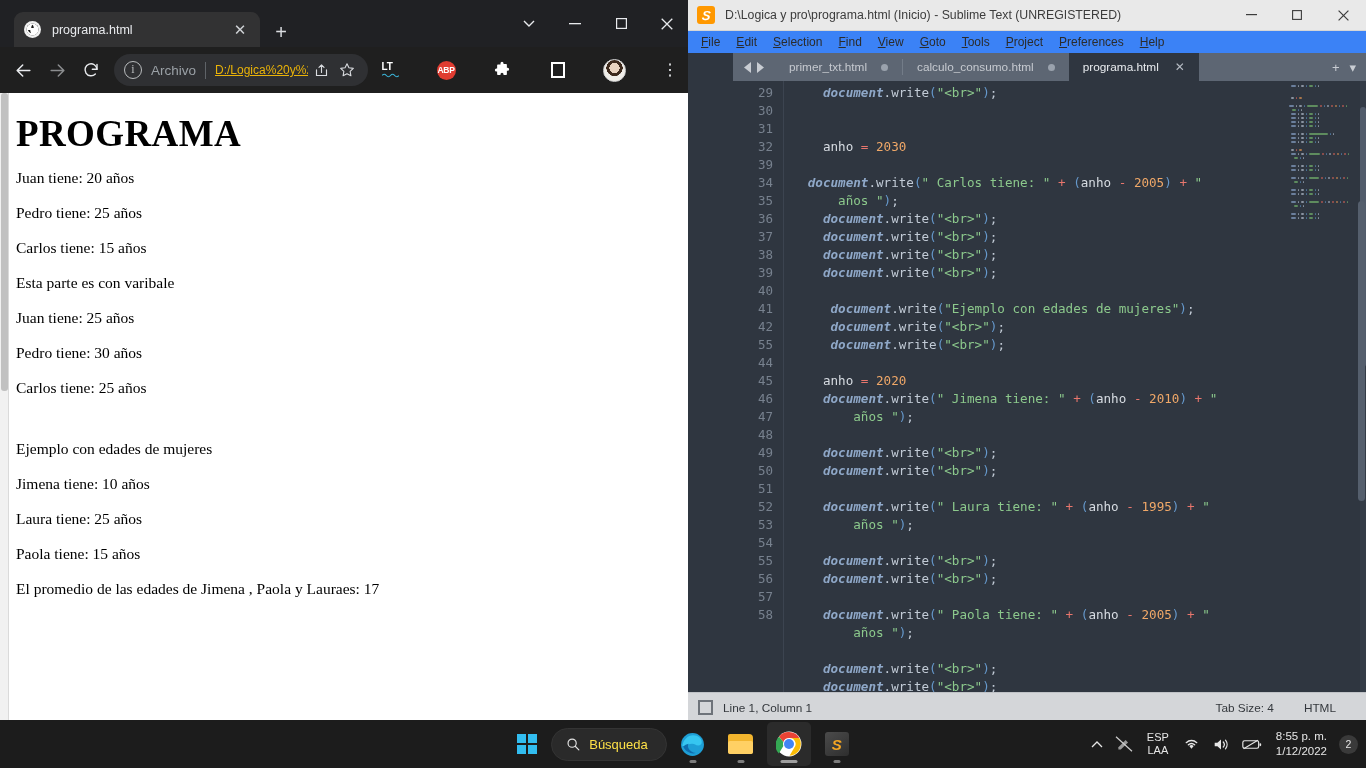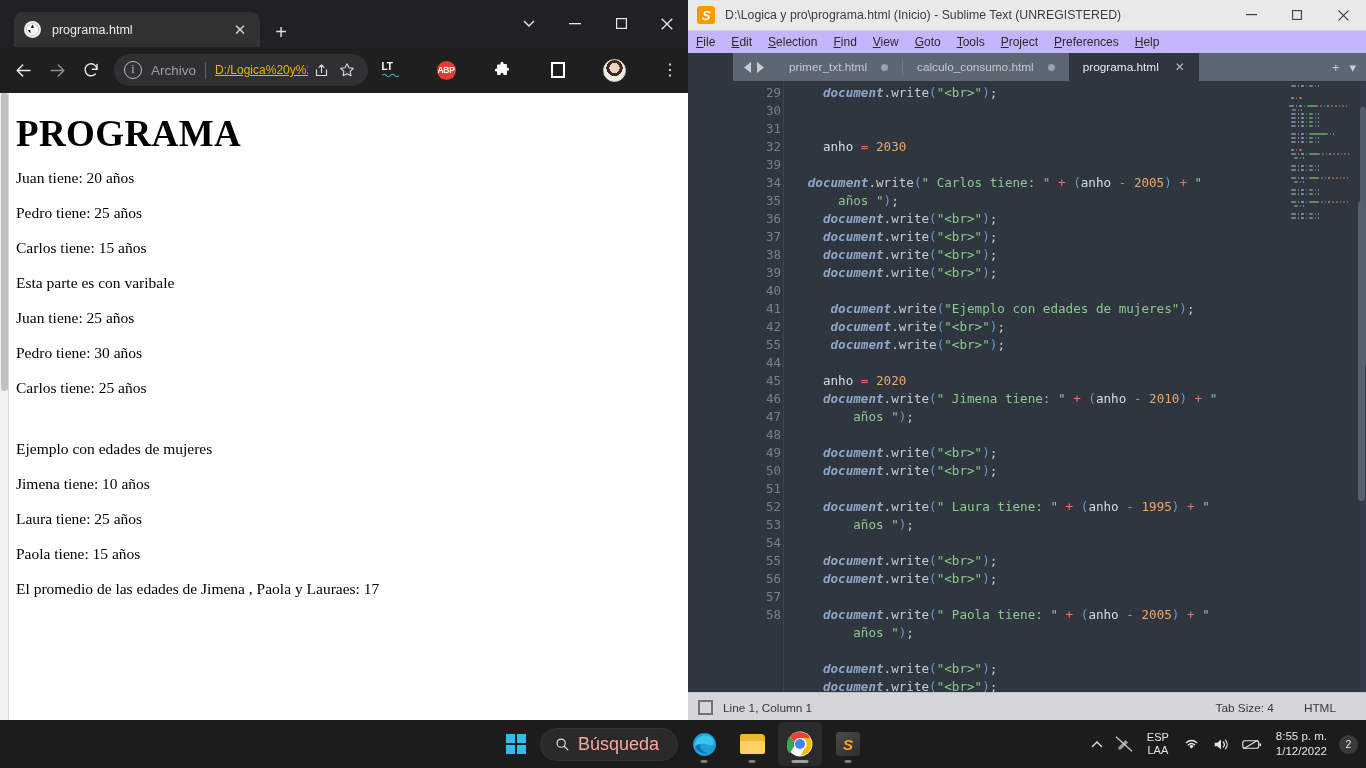--- a/index.html
+++ b/index.html
@@ -80,22 +80,22 @@
             border-radius:3px; display:flex; align-items:center; justify-content:center;
             flex:0 0 auto; }
   .st-logo span{ color:#fff; font-size:13px; font-weight:bold; font-style:italic;
                  line-height:1; transform:skewX(-6deg); }
   .st-title-text{ color:#3c3c3c; font-size:12.3px; flex:1 1 auto; white-space:nowrap;
                   overflow:hidden; }
   .st-wctrl{ width:46px; height:31px; display:flex; align-items:center;
              justify-content:center; color:#3c3c3c; font-size:13px; cursor:pointer;
              flex:0 0 auto; }
 
-  .st-menu{ height:22px; background:#c4b5fd; display:flex; align-items:flex-end;
-            }
+  .st-menu{ height:22px; background:#3b82f6; display:flex; align-items:flex-end;
+            padding-left:5px; }
   .st-menu .mi{ color:#2b2b2b; font-size:12px; padding:0 8px; cursor:pointer;
                 line-height:22px; }
   .st-menu .mi u{ text-decoration:underline; }
 
   .st-mid{ position:relative; height:639px; background:#2f3640; }
   .st-sidebar{ position:absolute; left:0; top:0; width:45px; height:639px;
                background:linear-gradient(to right,#e7e8ea 0%, #dcdee1 72%, #cfd2d6 100%); }
   .st-sb-head{ color:#6a6f78; font-size:11.5px; font-weight:bold; padding:14px 0 0 6px;
                letter-spacing:0.2px; white-space:nowrap; }
   .st-sb-folder{ display:flex; align-items:center; padding:8px 0 0 6px; }
@@ -116,21 +116,21 @@
   .st-tab.active{ background:#2f3640; color:#e9ecef; }
   .st-tab .dirty{ width:7px; height:7px; border-radius:50%; background:#9aa2ad;
                   margin-left:14px; }
   .st-tab .x{ margin-left:16px; font-size:12px; color:#b6bcc4; }
   .st-tab-div{ width:1px; background:#737c88; margin:6px 0; }
   .st-tabs-right{ margin-left:auto; display:flex; align-items:center; gap:10px;
                   padding:0 10px; color:#c9cdd3; font-size:13px; }
 
   .st-editor{ position:absolute; left:45px; top:28px; right:0; bottom:0;
               background:#2f3640; overflow:hidden; }
-  .st-gutter{ position:absolute; left:8px; top:0; width:48px; height:100%;
+  .st-gutter{ position:absolute; left:0; top:0; width:48px; height:100%;
               text-align:right; padding-top:3px; }
   .st-gutter div{ color:#77818e; font-size:12.5px; line-height:18px; padding-right:8px;
                   font-family:"DejaVu Sans Mono", monospace; }
   .st-code{ position:absolute; left:52px; top:0; right:88px; height:100%;
             padding-top:3px; font-family:"DejaVu Sans Mono", monospace;
             font-size:12.6px; line-height:18px; white-space:pre; color:#d7dce2; }
   .st-code .ln{ height:18px; }
   .st-guide{ position:absolute; left:50px; top:0; width:1px; height:100%;
              background:#3c4450; }
   .k-obj{ color:#8fa8c8; font-style:italic;font-weight:bold; }
@@ -168,21 +168,21 @@
   .tb-center{ position:absolute; left:0; right:0; display:flex; align-items:center;
               justify-content:center; gap:4px; }
   .tb-start{ width:40px; height:40px; display:flex; align-items:center;
              justify-content:center; cursor:pointer; }
   .tb-start .grid{ display:grid; grid-template-columns:9px 9px; grid-template-rows:9px 9px;
                    gap:2.5px; }
   .tb-start .grid i{ background:#32bdf0; display:block; }
   .tb-search{ height:33px; background:#2a2a2a; border-radius:17px; display:flex;
               align-items:center; padding:0 18px 0 14px; gap:9px; cursor:pointer;
               border:1px solid #343434; }
-  .tb-search .txt{ color:#fca5a5; font-size:18px; }
+  .tb-search .txt{ color:#fde047; font-size:13px; }
   .tb-app{ width:44px; height:44px; display:flex; align-items:center;
            justify-content:center; position:relative; cursor:pointer; border-radius:5px; }
   .tb-app.active{ background:#2b2b2b; }
   .tb-app .under{ position:absolute; bottom:3px; left:50%; transform:translateX(-50%);
                   height:3px; border-radius:2px; background:#7d7d7d; width:7px; }
   .tb-app.active .under{ width:17px; background:#9f9f9f; }
   .tb-folder{ width:25px; height:20px; position:relative; }
   .tb-folder .back{ position:absolute; left:0; top:0; width:25px; height:20px;
                     background:#f2b52e; border-radius:2px 4px 3px 3px; }
   .tb-folder .front{ position:absolute; left:0; bottom:0; width:25px; height:13px;

